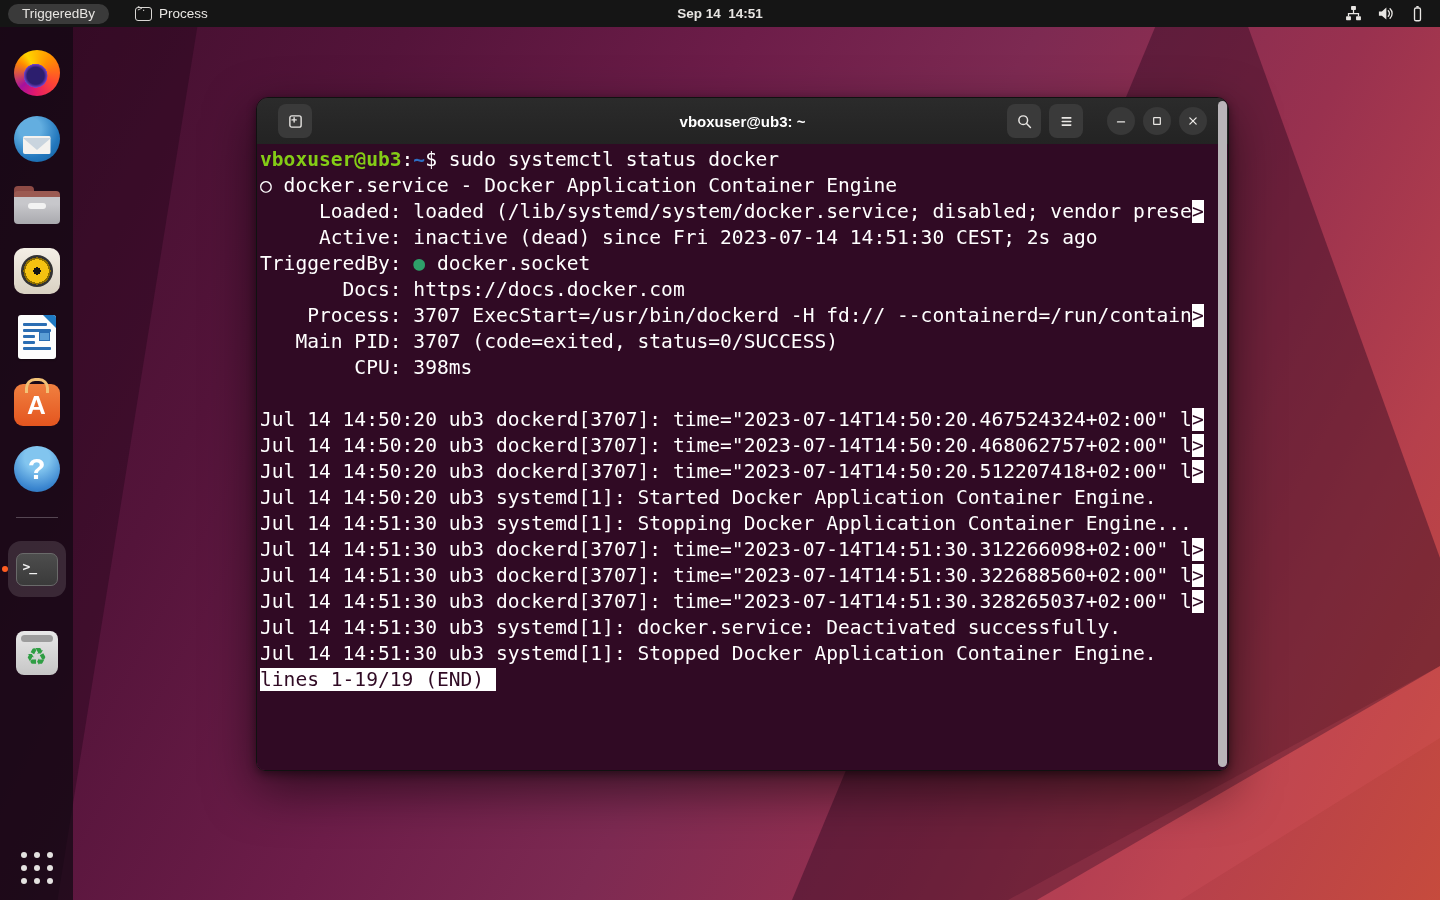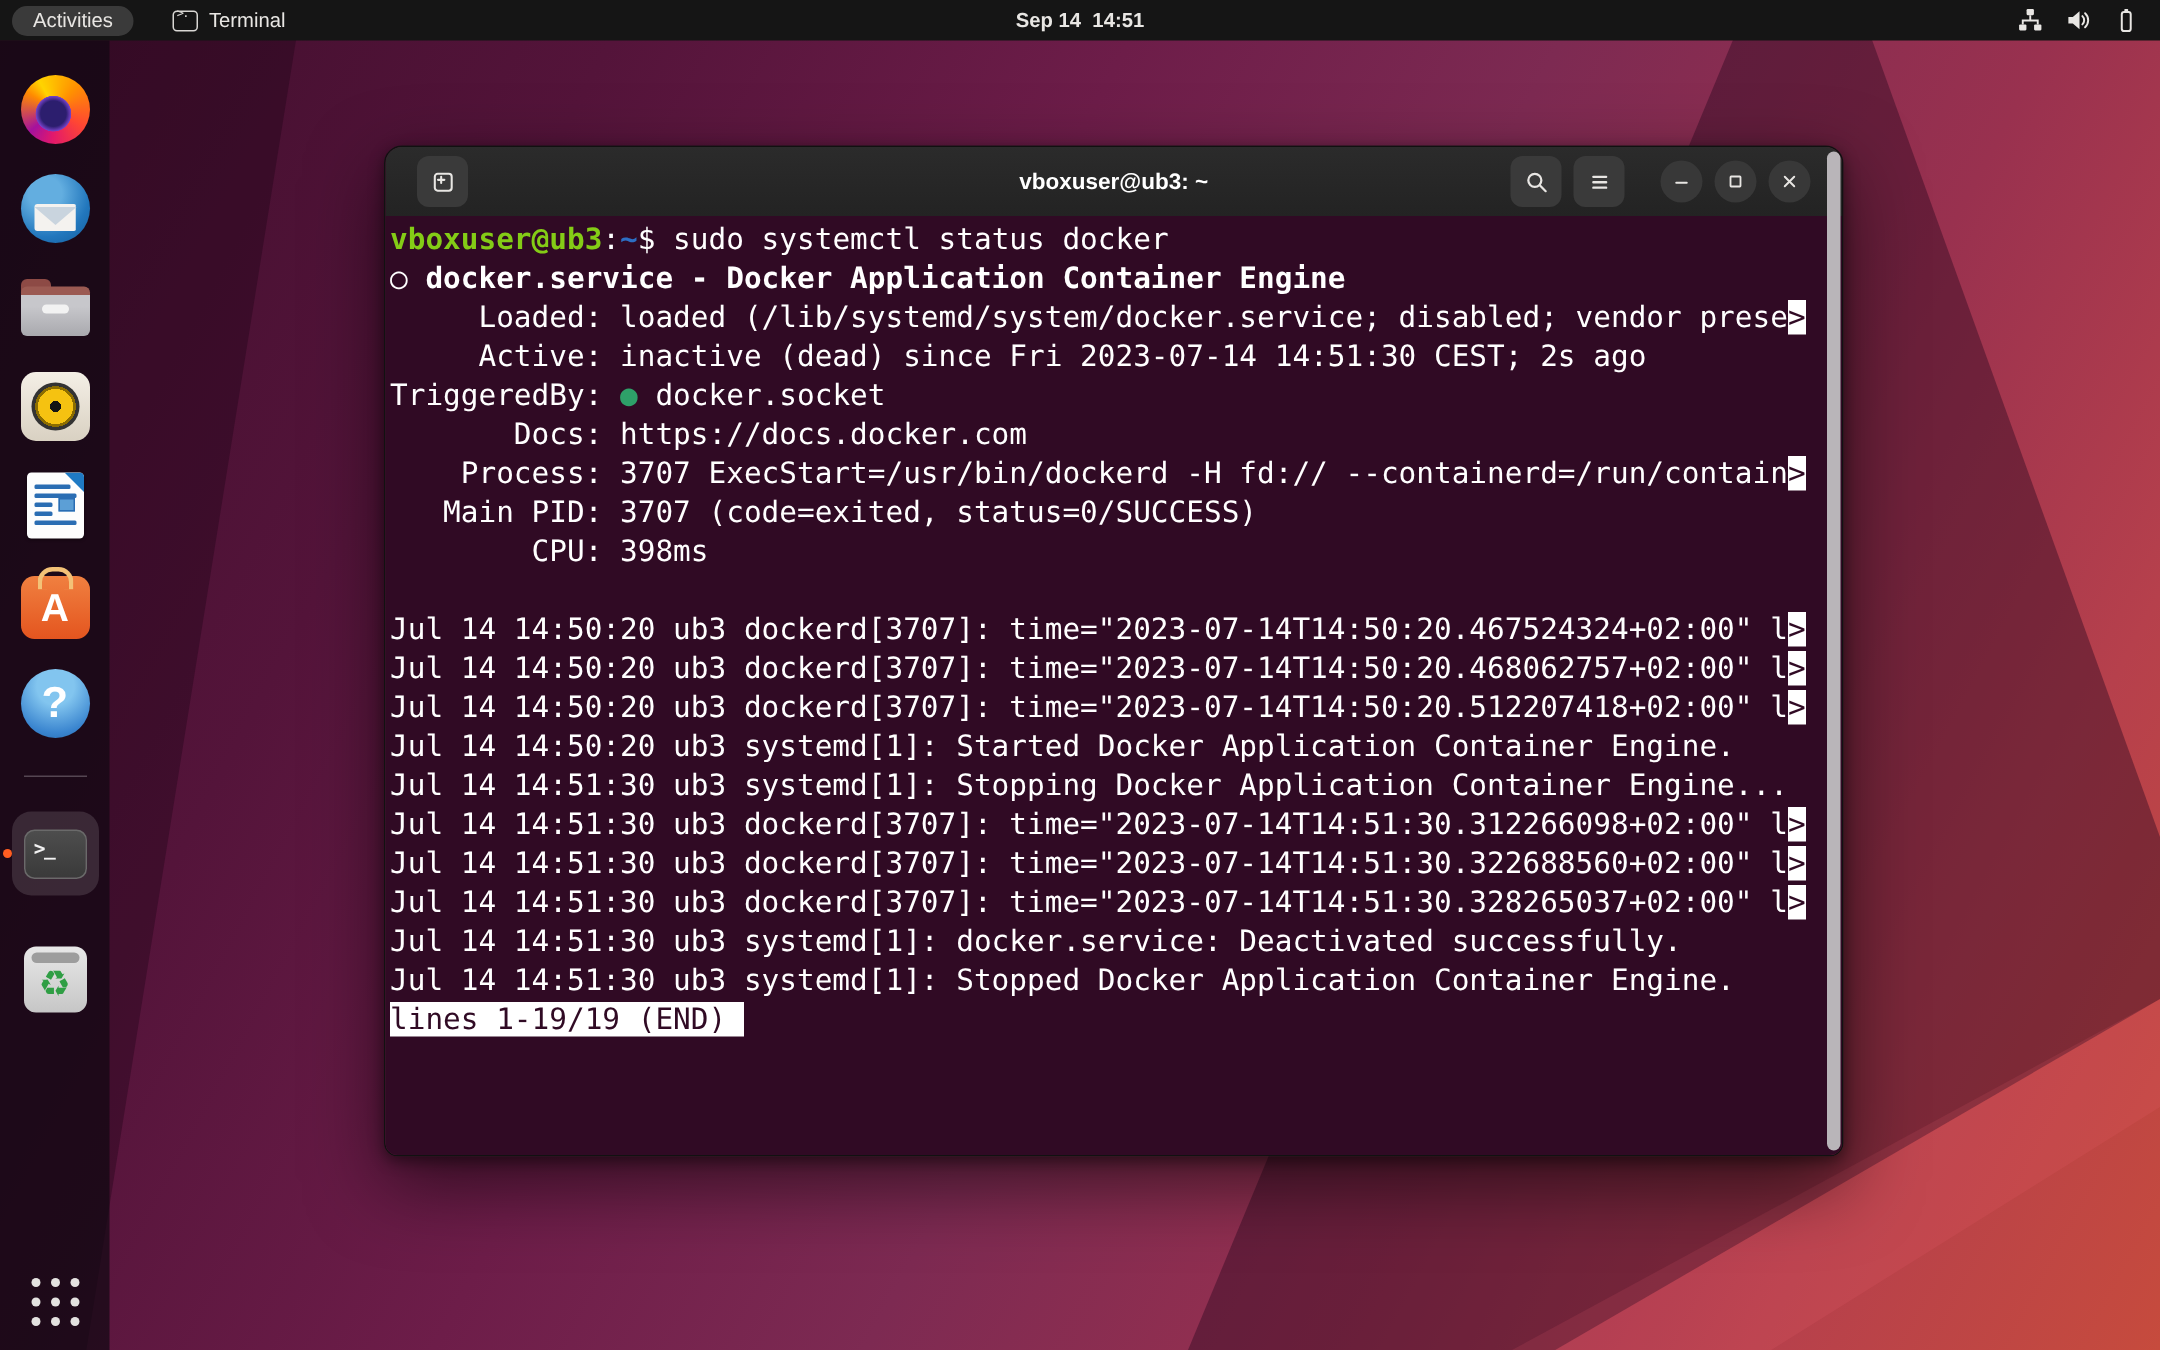--- a/index.html
+++ b/index.html
@@ -77,41 +77,41 @@
   .wtitle { position:absolute; left:50%; transform:translateX(-50%); color:#fff; font-weight:700; font-size:15px; }
   .sqbtn { width:34px; height:34px; border-radius:8px; background:#3a3a3a; display:flex; align-items:center; justify-content:center; cursor:pointer; }
   .cirbtn { width:28px; height:28px; border-radius:50%; background:#383838; display:flex; align-items:center; justify-content:center; cursor:pointer; }
   .tb-right { margin-left:auto; display:flex; align-items:center; gap:8px; }
   .gap16 { width:8px; }
 
   .term { position:absolute; left:0; right:0; top:46px; bottom:0; background:#300a24; cursor:text;
     font-family:"DejaVu Sans Mono",monospace; font-size:19.6px; line-height:26px; color:#ffffff;
     padding:3px 0 0 3px; white-space:pre; }
   .tline { height:26px; }
-  .t-b { font-weight:700; }
+  .t-b { font-weight:400; }
   .t-gb { color:#84cc16; font-weight:700; }
   .t-bb { color:#2d6fc4; font-weight:700; }
   .t-dot { color:#2ea069; }
   .t-rev, .t-cur { background:#ffffff; color:#300a24; }
   .scrollbar { position:absolute; right:1px; top:3px; bottom:3px; width:9px; border-radius:5px; background:#b9b5b9; cursor:pointer; }
 </style>
 </head>
 <body>
 
 <div class="desktop">
   <div class="facet3"></div>
   <div class="facet1"></div>
   <div class="facet2"></div>
 </div>
 
 <div class="topbar">
-  <div class="activities">Activities</div>
+  <div class="activities">TriggeredBy</div>
   <div class="appmenu">
     <span class="appmenu-icon"></span>
-    <span>Terminal</span>
+    <span>Process</span>
   </div>
   <div class="clock">Sep 14  14:51</div>
   <div class="tray">
     <span>
       <svg width="17" height="17" viewBox="0 0 16 16">
           <g fill="#e8e6e3">
             <rect x="5.7" y="1" width="4.6" height="3.8" rx="0.7"></rect>
             <rect x="1" y="10.6" width="4.6" height="3.8" rx="0.7"></rect>
             <rect x="10.4" y="10.6" width="4.6" height="3.8" rx="0.7"></rect>
           </g>

